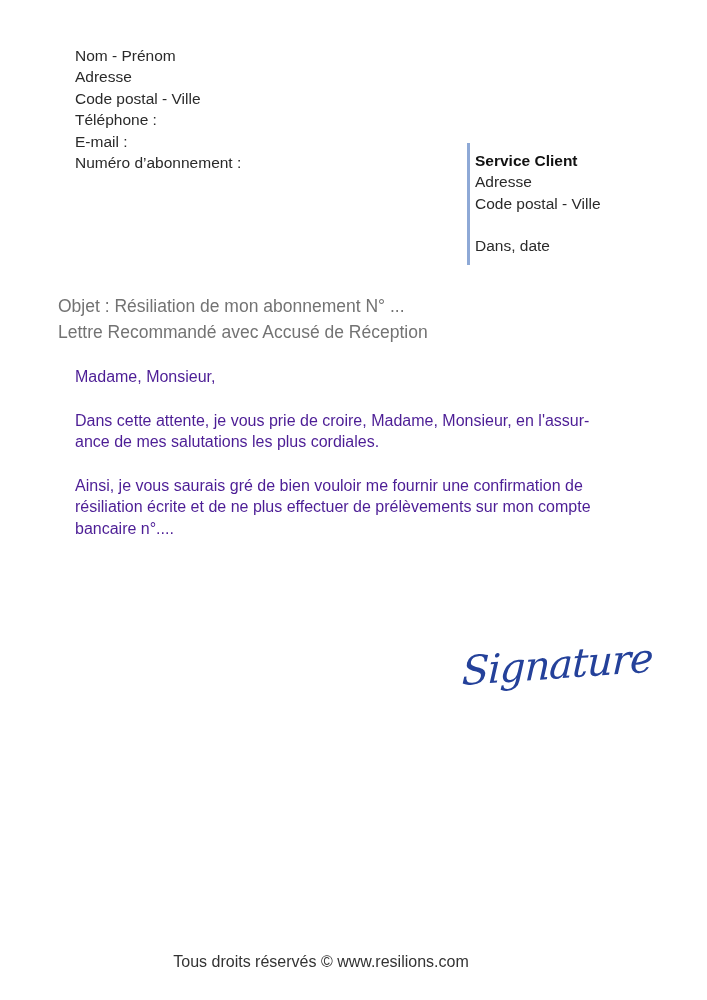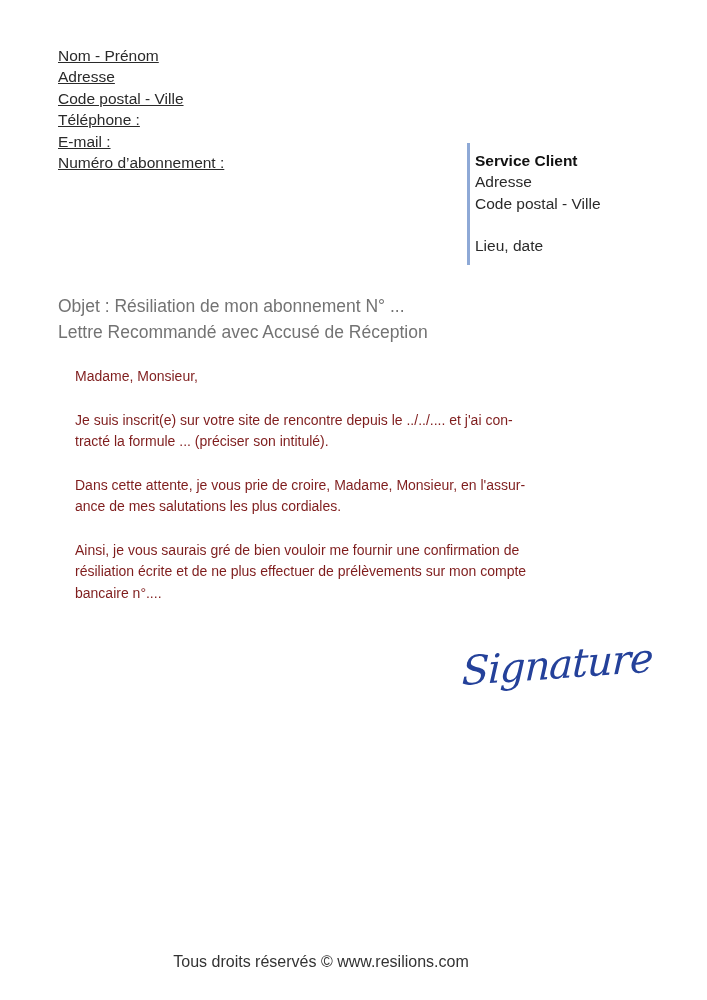--- a/index.html
+++ b/index.html
@@ -13,26 +13,25 @@
     height: 1000px;
     background: #ffffff;
     font-family: "Liberation Sans", "DejaVu Sans", sans-serif;
     color: #2d2d2d;
     overflow: hidden;
   }
   .multiline { white-space: pre-line; }
 
   .sender-block {
     position: absolute;
-    left: 58px;
+    left: 75px;
     top: 45px;
     font-size: 15.5px;
     line-height: 21.4px;
     color: #2a2a2a;
-    text-decoration: underline;
   }
 
   .recipient-block {
     position: absolute;
     left: 467px;
     top: 143px;
     border-left: 3px solid #8ea9d6;
     padding-left: 5px;
     min-height: 116px;
     box-sizing: border-box;
@@ -60,23 +59,23 @@
     font-weight: normal;
     line-height: 26px;
     color: #737373;
   }
 
   .body-block {
     position: absolute;
     left: 75px;
     top: 366px;
     width: 567px;
-    font-size: 14px;
+    font-size: 16px;
     line-height: 21.5px;
-    color: #7f1d1d;
+    color: #4c1d95;
   }
   .body-block p {
     margin: 0 0 22px 0;
   }
 
   .signature {
     position: absolute;
     left: 462px;
     top: 648px;
     width: 200px;
@@ -109,31 +108,29 @@
 Code postal - Ville
 Téléphone :
 E-mail :
 Numéro d’abonnement :</div>
 
   <div class="recipient-block">
     <div class="recipient-inner">
       <div class="recipient-name">Service Client</div>
       <div class="recipient-lines multiline">Adresse
 Code postal - Ville</div>
-      <div class="recipient-date">Lieu, date</div>
+      <div class="recipient-date">Dans, date</div>
     </div>
   </div>
 
   <div class="subject-block multiline">Objet : Résiliation de mon abonnement N° ...
 Lettre Recommandé avec Accusé de Réception</div>
 
   <div class="body-block">
     <p>Madame, Monsieur,</p>
-    <p class="multiline">Je suis inscrit(e) sur votre site de rencontre depuis le ../../.... et j'ai con-
-tracté la formule ... (préciser son intitulé).</p>
     <p class="multiline">Dans cette attente, je vous prie de croire, Madame, Monsieur, en l'assur-
 ance de mes salutations les plus cordiales.</p>
     <p class="multiline">Ainsi, je vous saurais gré de bien vouloir me fournir une confirmation de
 résiliation écrite et de ne plus effectuer de prélèvements sur mon compte
 bancaire n°....</p>
   </div>
 
   <div class="signature" style="color: rgb(36, 65, 154);">Signature</div>
 
   <div class="footer">Tous droits réservés © www.resilions.com</div>

